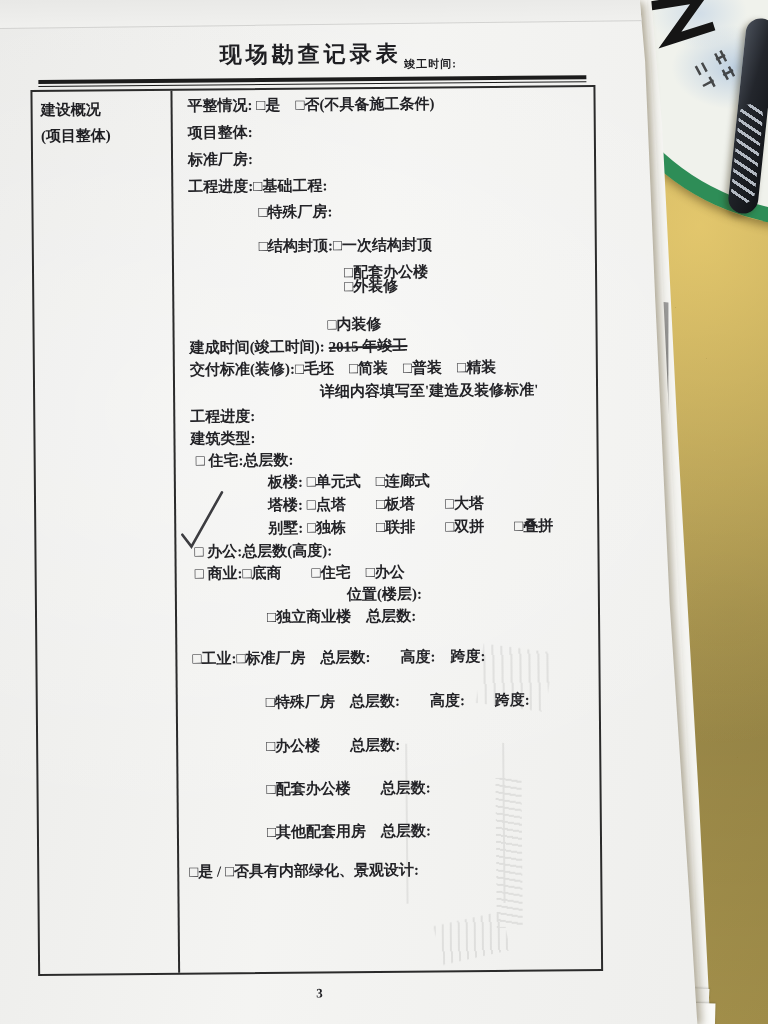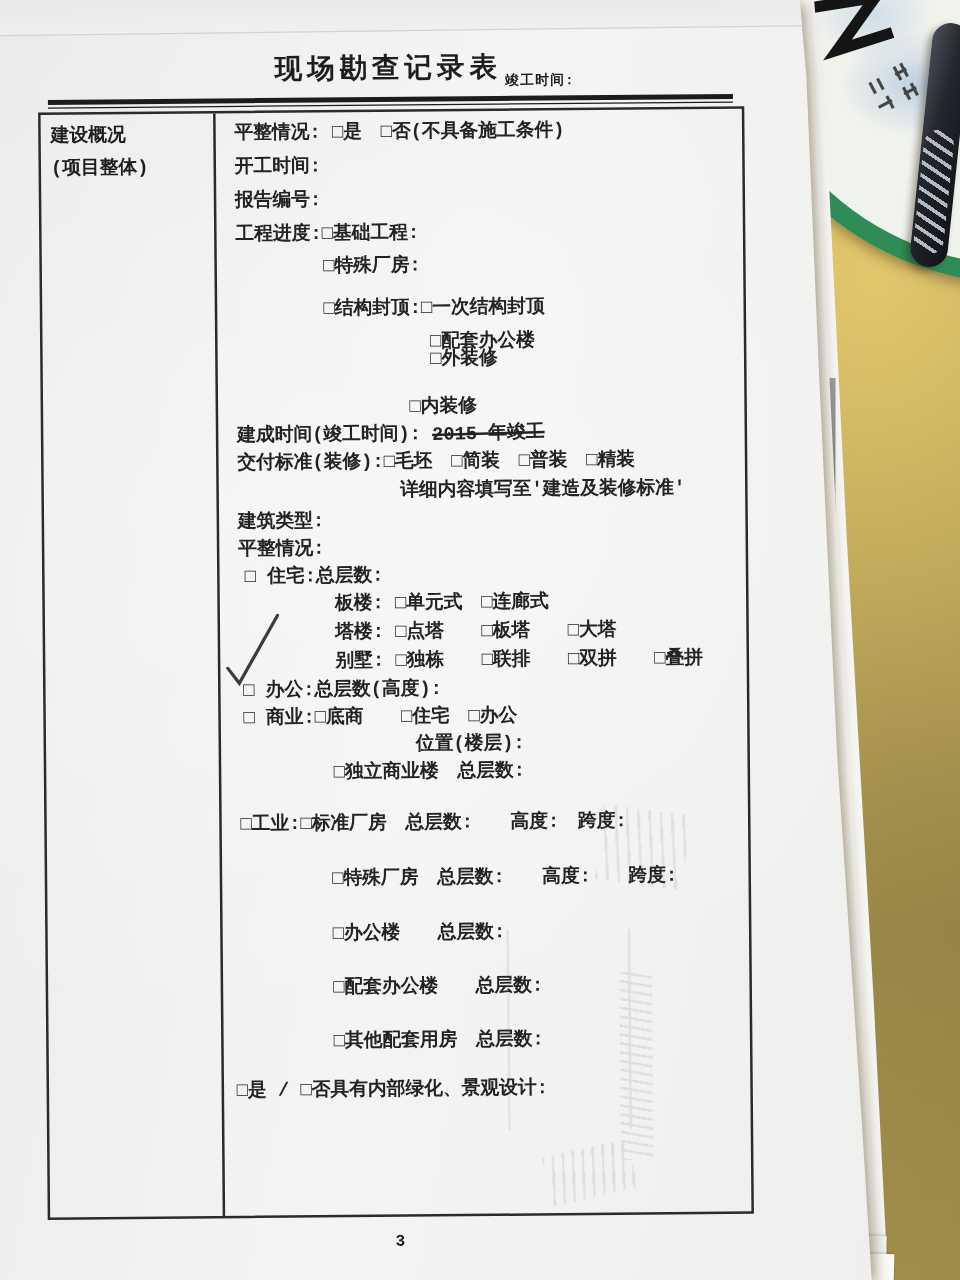--- a/index.html
+++ b/index.html
@@ -57,21 +57,21 @@
     transform:rotate(3deg);box-shadow:0 -1px 2px rgba(0,0,0,.18);}
   .corner-step-2{position:absolute;left:610px;top:1002px;width:105px;height:40px;background:#fafaf8;
     transform:rotate(1.5deg);box-shadow:0 -1px 2px rgba(0,0,0,.18);}
 
   
   .paper-wrap{position:absolute;inset:0;filter:drop-shadow(4px 2px 5px rgba(70,55,15,.45));}
   .paper{position:absolute;inset:0;
     background:
       radial-gradient(120% 60% at 30% 40%, rgba(255,255,255,.35), transparent 70%),
       linear-gradient(100deg,#ebebe9 0%,#f4f4f2 45%,#eeeeec 100%);
-    clip-path:polygon(0 0,83.3% 0,84% 6%,85.3% 29%,87.2% 59%,89.8% 88%,90.8% 100%,0 100%);font-family:Liberation Mono, monospace;}
+    clip-path:polygon(0 0,83.3% 0,84% 6%,85.3% 29%,87.2% 59%,89.8% 88%,90.8% 100%,0 100%);}
   .top-sheet-edge{position:absolute;left:-6px;top:-8px;width:660px;height:32px;
     background:linear-gradient(#e7e7e5,#f0f0ee);border-bottom:1px solid rgba(0,0,0,.09);
     transform:rotate(-.7deg);}
 
   
   .doc{position:absolute;left:30px;top:40px;width:561px;height:960px;
     transform:rotate(-.5deg);transform-origin:0 0;color:#1e1e22;}
   .doc-title{position:absolute;top:2px;left:0;width:561px;text-align:center;
     font-size:22px;font-weight:bold;letter-spacing:4px;}
   .report-no{position:absolute;top:20px;left:374px;font-size:11px;font-weight:600;letter-spacing:1px;}
@@ -144,42 +144,42 @@
         <div class="title-rule"></div>
 
         <div class="table">
           <div class="cell-left">
             <div>建设概况</div>
             <div>(项目整体)</div>
           </div>
 
           <div class="cell-right">
             <div class="ln" style="top:6px;left:13px">平整情况: □是　□否(不具备施工条件)</div>
-            <div class="ln" style="top:33px;left:13px">开工时间:</div>
-            <div class="ln" style="top:60px;left:13px">报告编号:</div>
+            <div class="ln" style="top:33px;left:13px">项目整体:</div>
+            <div class="ln" style="top:60px;left:13px">标准厂房:</div>
             <div class="ln" style="top:87px;left:13px">工程进度:□基础工程:</div>
             <div class="ln" style="top:113px;left:83px">□特殊厂房:</div>
             <div class="ln" style="top:147px;left:83px">□结构封顶:□一次结构封顶</div>
             <div class="ln" style="top:174px;left:168px">□配套办公楼</div>
             <div class="ln" style="top:188px;left:168px">□外装修</div>
             <div class="ln" style="top:226px;left:151px">□内装修</div>
             <div class="ln" style="top:248px;left:13px">
               <span>建成时间(竣工时间): </span><span class="struck">2015 年竣工</span>
             </div>
             <div class="ln" style="top:270px;left:13px">交付标准(装修):□毛坯　□简装　□普装　□精装</div>
             <div class="ln" style="top:293px;left:143px">详细内容填写至'建造及装修标准'</div>
-            <div class="ln" style="top:317px;left:13px">建筑类型:</div>
-            <div class="ln" style="top:339px;left:13px">平整情况:</div>
+            <div class="ln" style="top:317px;left:13px">工程进度:</div>
+            <div class="ln" style="top:339px;left:13px">建筑类型:</div>
             <div class="ln" style="top:361px;left:18px">□ 住宅:总层数:</div>
             <div class="ln" style="top:383px;left:90px">板楼: □单元式　□连廊式</div>
             <div class="ln" style="top:406px;left:90px">塔楼: □点塔　　□板塔　　□大塔</div>
             <div class="ln" style="top:429px;left:90px">别墅: □独栋　　□联排　　□双拼　　□叠拼</div>
             <div class="ln" style="top:452px;left:16px">□ 办公:总层数(高度):</div>
             <div class="ln" style="top:474px;left:16px">□ 商业:□底商　　□住宅　□办公</div>
-            <div class="ln" style="top:496px;left:154px">位置(楼层):</div>
+            <div class="ln" style="top:496px;left:168px">位置(楼层):</div>
             <div class="ln" style="top:518px;left:88px">□独立商业楼　总层数:</div>
             <div class="ln" style="top:559px;left:13px">□工业:□标准厂房　总层数:　　高度:　跨度:</div>
             <div class="ln" style="top:603px;left:86px">□特殊厂房　总层数:　　高度:　　跨度:</div>
             <div class="ln" style="top:647px;left:86px">□办公楼　　总层数:</div>
             <div class="ln" style="top:690px;left:86px">□配套办公楼　　总层数:</div>
             <div class="ln" style="top:733px;left:86px">□其他配套用房　总层数:</div>
             <div class="ln" style="top:772px;left:8px">□是 / □否具有内部绿化、景观设计:</div>
 
             <div class="check-office">
               <svg viewBox="0 0 56 62">

